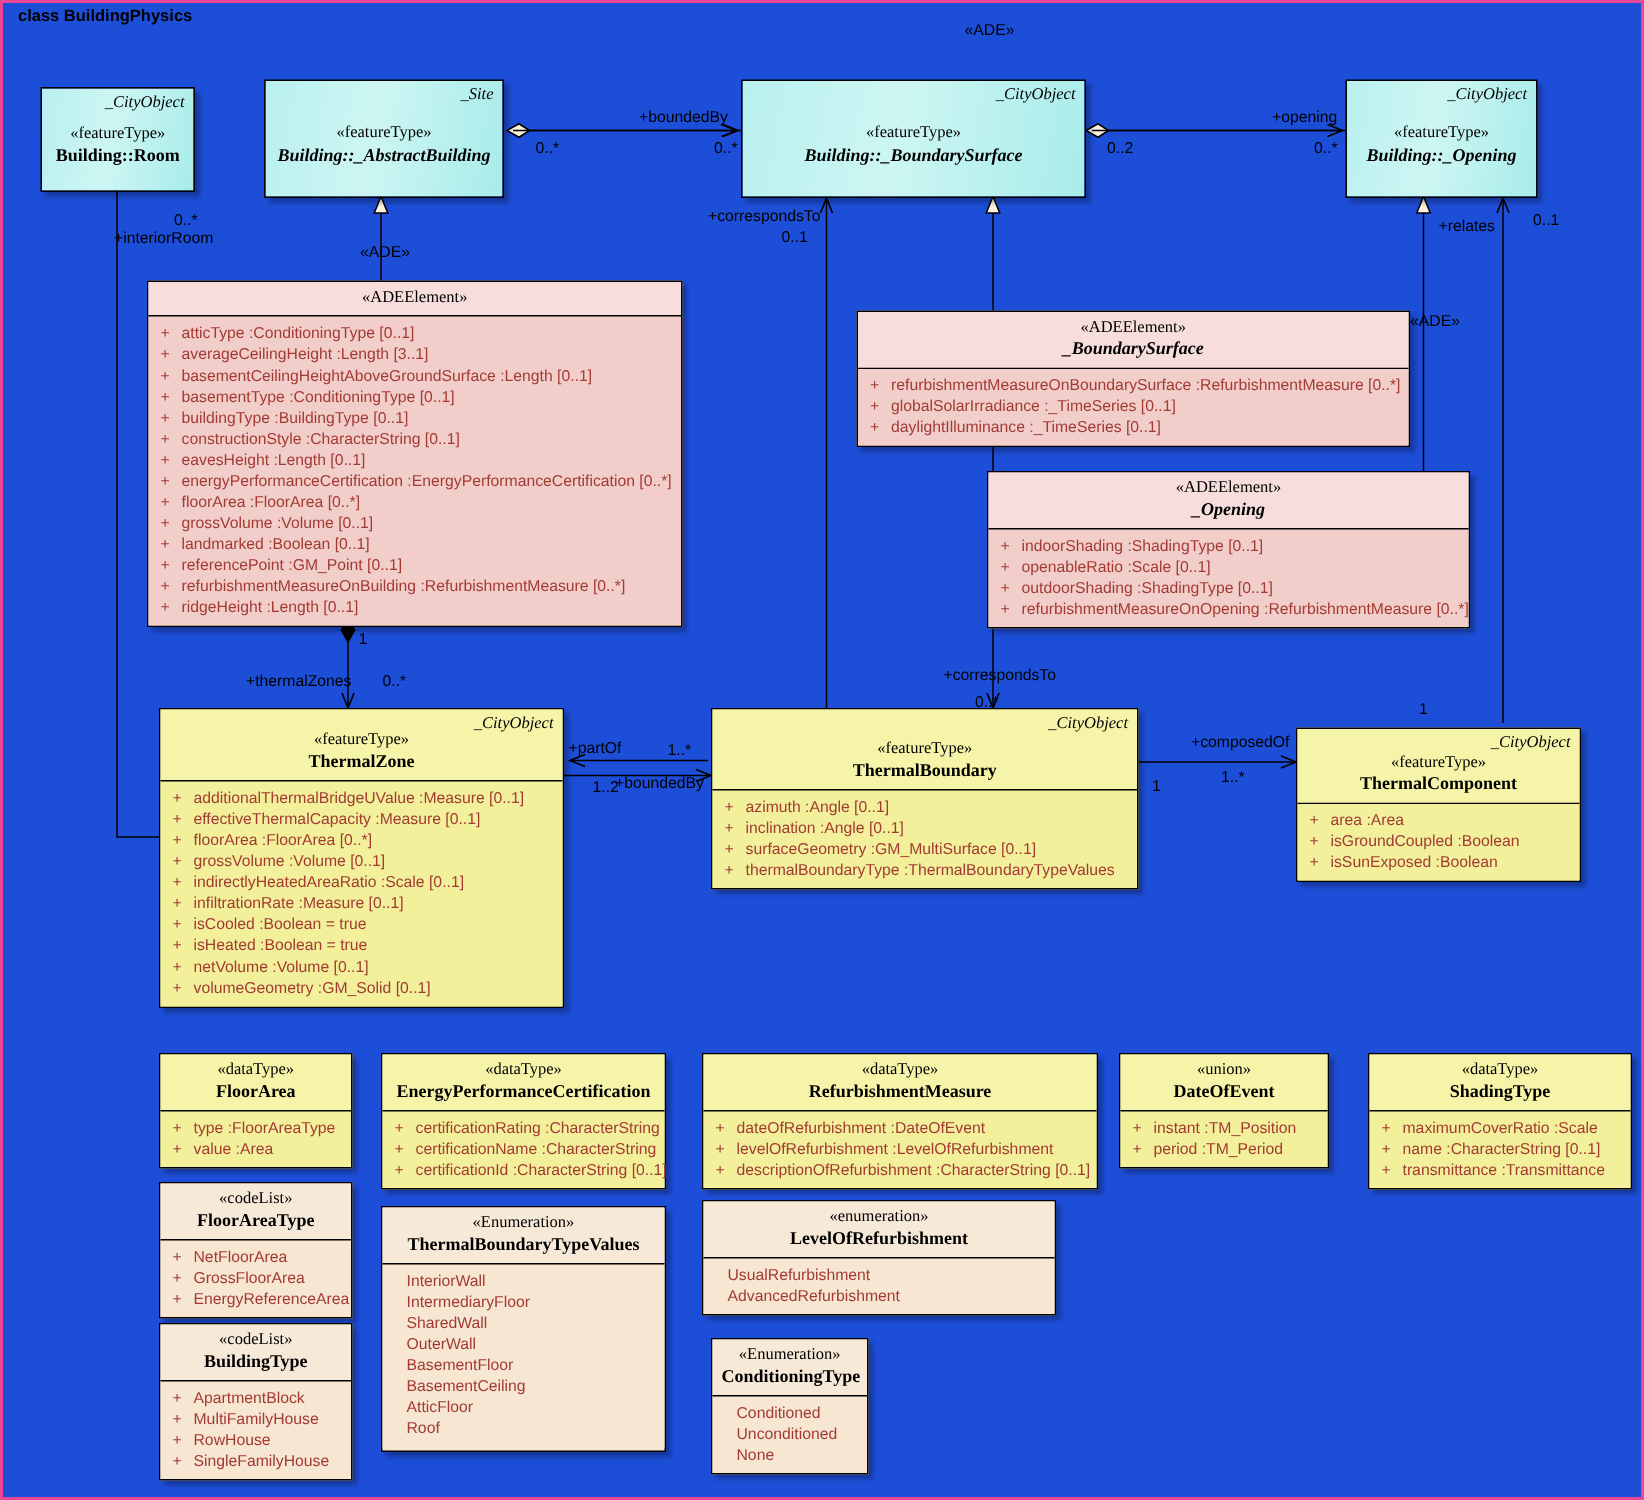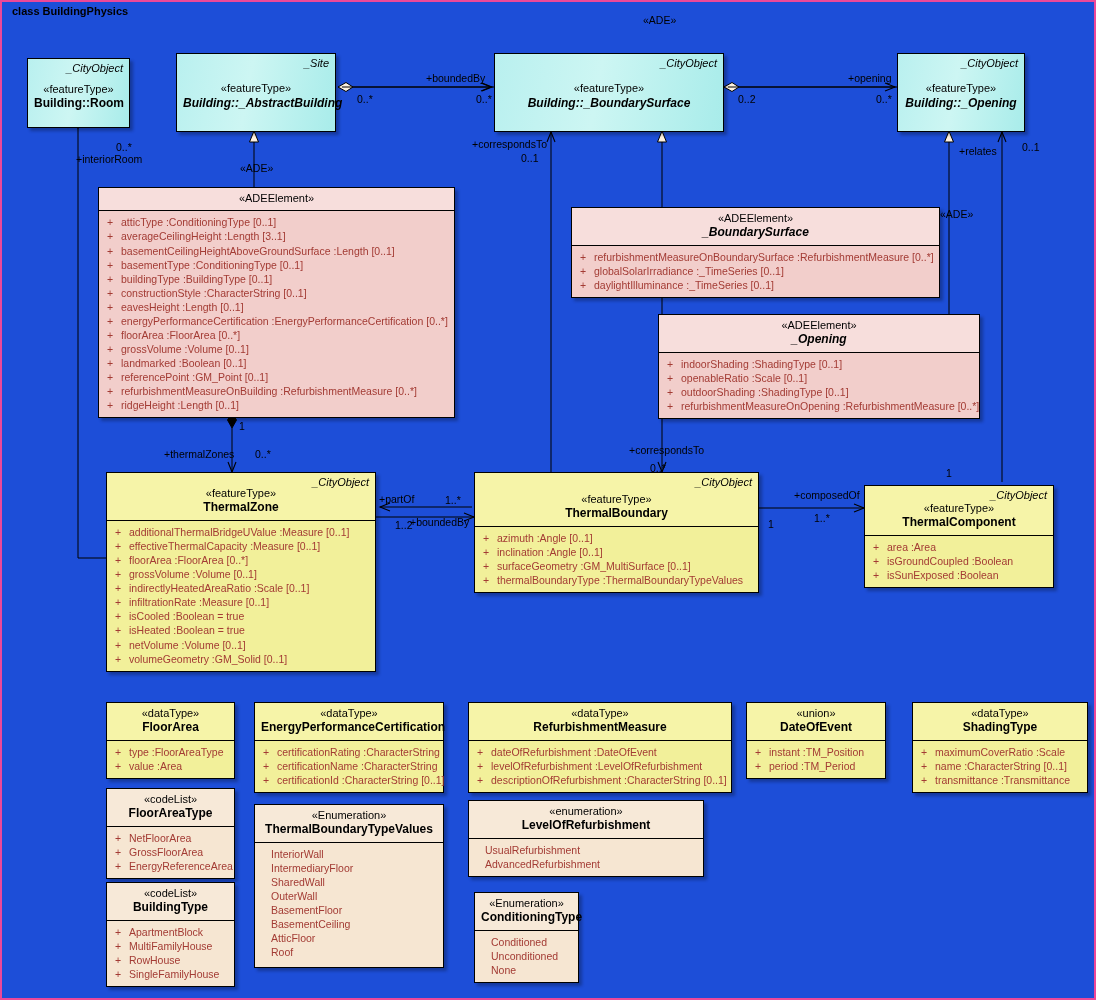--- a/index.html
+++ b/index.html
@@ -7,21 +7,21 @@
   #canvas{position:relative;width:1096px;height:1000px;overflow:hidden;background:#1d4ed8;
           border:2px solid #ec4899;box-sizing:border-box;}
   #svg-layer{position:absolute;left:0;top:0;width:1096px;height:1000px;pointer-events:none;}
 
   .frame-tab{position:absolute;left:0;top:0;font-size:11px;font-weight:bold;color:#000;
              padding:3px 26px 3px 10px;}
 
   
   .umlbox{position:absolute;box-sizing:border-box;border:1px solid #000;
           box-shadow:3px 3px 3px rgba(0,0,0,.28);}
-  .umlbox .hdr{padding:4px 6px 5px;text-align:center;line-height:1.22;position:relative;}
+  .umlbox .hdr{padding:4px 6px 5px;text-align:center;line-height:1.22;position:relative;font-family:Liberation Serif, serif;}
   .umlbox .hdr .corner{position:absolute;right:6px;top:3px;font-style:italic;font-size:11px;
                        color:#000;font-weight:normal;}
   .umlbox .stereo{font-size:11px;color:#000;font-weight:normal;}
   .umlbox .cname{font-size:12px;font-weight:bold;color:#000;}
   .umlbox .cname.ital{font-style:italic;}
   .umlbox .attrs{border-top:1px solid #000;padding:4px 3px 5px 4px;}
   .umlbox .attr{font-size:10.5px;color:#a33b34;line-height:1.34;white-space:nowrap;
                 padding-left:4px;}
   .umlbox .attr .vis{display:inline-block;width:14px;color:#a33b34;}
   .umlbox .attrs.noplus .attr{padding-left:12px;}

